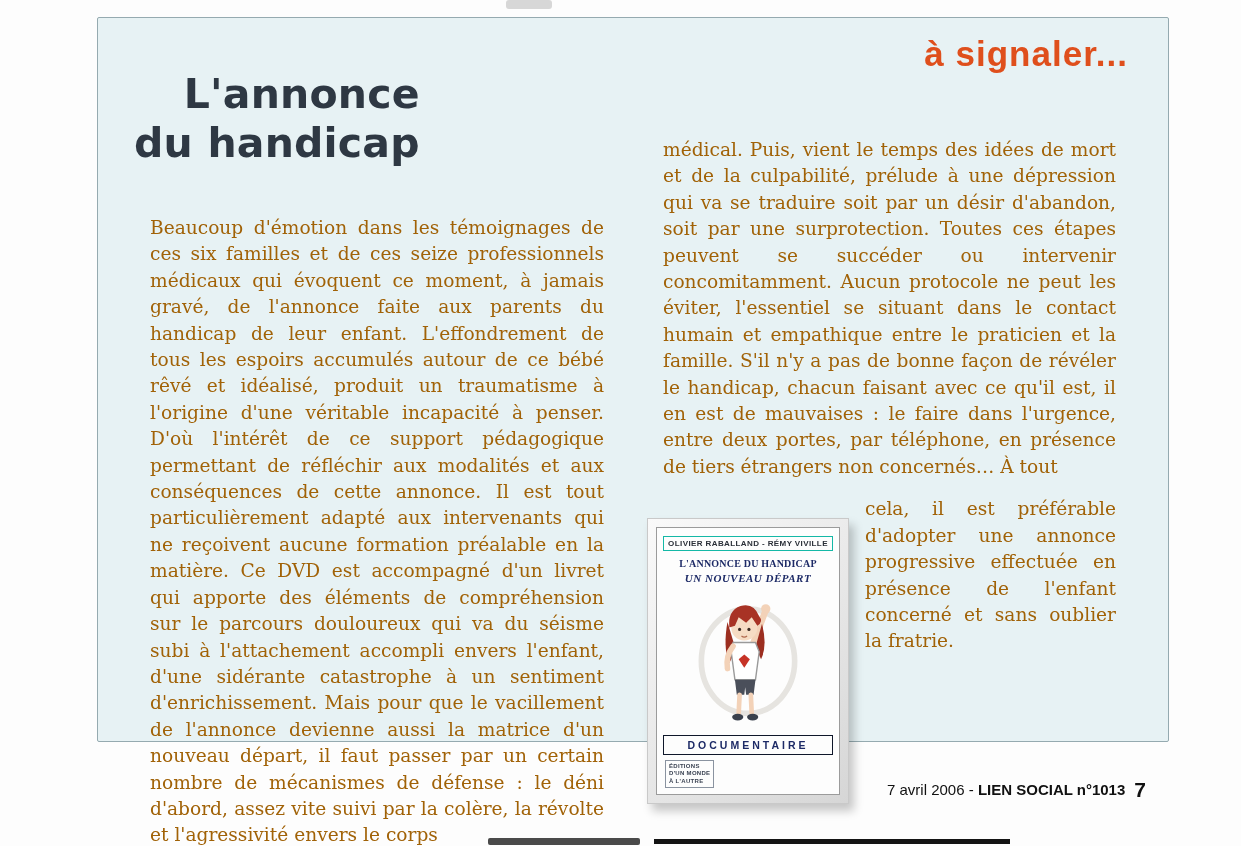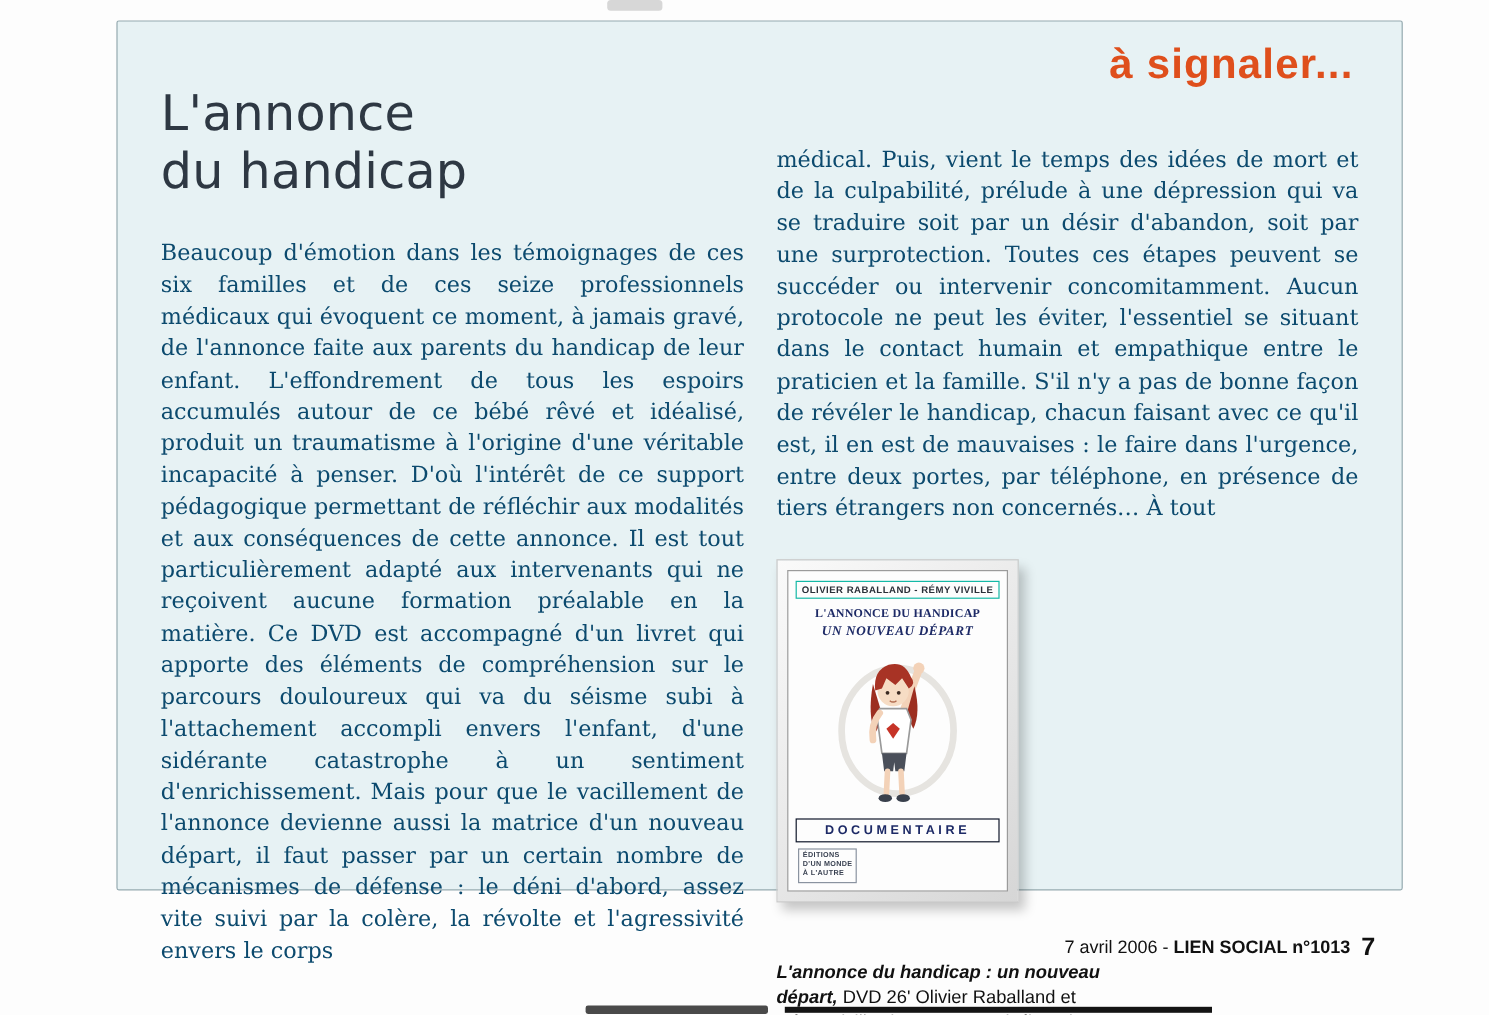--- a/index.html
+++ b/index.html
@@ -14,28 +14,28 @@
   }
   .signaler {
     position:absolute; right:40px; top:16px;
     font-family:"Liberation Sans", sans-serif;
     font-size:35px; font-weight:600; letter-spacing:1px;
     color:#df4f1c;
   }
   .title {
     position:absolute; left:36px; top:52px; margin:0;
     font-family:"DejaVu Sans", sans-serif;
-    font-size:41px; line-height:49px; font-weight:normal;
-    color:#2e3843; letter-spacing:0.2px;
+    font-size:41px; line-height:49px; font-weight:bold;
+    color:#2e3843; letter-spacing:0.2px;text-align:right;
   }
   .col { position:absolute; }
   .col p {
-    margin:0;
+    margin:16px;
     font-family:"DejaVu Serif", "Liberation Serif", serif;
-    font-size:18.6px; line-height:26.4px; color:#0c4a6e;
+    font-size:18.6px; line-height:26.4px; color:#a16207;
     text-align:justify; hyphens:auto; -webkit-hyphens:auto;
   }
   .col-left  { left:36px;  top:181px; width:486px; }
   .col-right { left:549px; top:103px; width:485px; }
   .wrap-zone { margin-top:6px; }
   .wrap-zone::after { content:""; display:block; clear:both; }
 
   
   .dvd-photo {
     float:left; width:184px; padding:8px;
@@ -147,20 +147,21 @@
               <path d="M51 108 L50 128" stroke="#f3d2b8" stroke-width="5" stroke-linecap="round"></path>
               <path d="M63 108 L64 128" stroke="#f3d2b8" stroke-width="5" stroke-linecap="round"></path>
               <ellipse cx="49" cy="132" rx="6" ry="3.5" fill="#39404c"></ellipse>
               <ellipse cx="65" cy="132" rx="6" ry="3.5" fill="#39404c"></ellipse>
             </svg>
             <div class="dvd-category">DOCUMENTAIRE</div>
             <div class="dvd-publisher"><span>ÉDITIONS</span><br><span>D'UN MONDE</span><br><span>À L'AUTRE</span></div>
           </div>
         </div>
 
+        <p class="wrap-text">cela, il est préférable d'adopter une annonce progressive effectuée en présence de l'enfant concerné et sans oublier la fratrie.</p>
 
         <div class="caption"><span class="caption-title">L'annonce du handicap : un nouveau départ,</span><span class="caption-details"> DVD 26' Olivier Raballand et Rémy Viville, (45 € usage privé) ou (60 €usage public), livret (15 €)</span><br><br></div>
 
       </div>
     </div>
   </div>
 
   <div class="footer"><span>7 avril 2006 - </span><span class="mag">LIEN SOCIAL n°1013</span><span class="pagenum">7</span></div>
 
   <div class="smudge smudge-a"></div>

